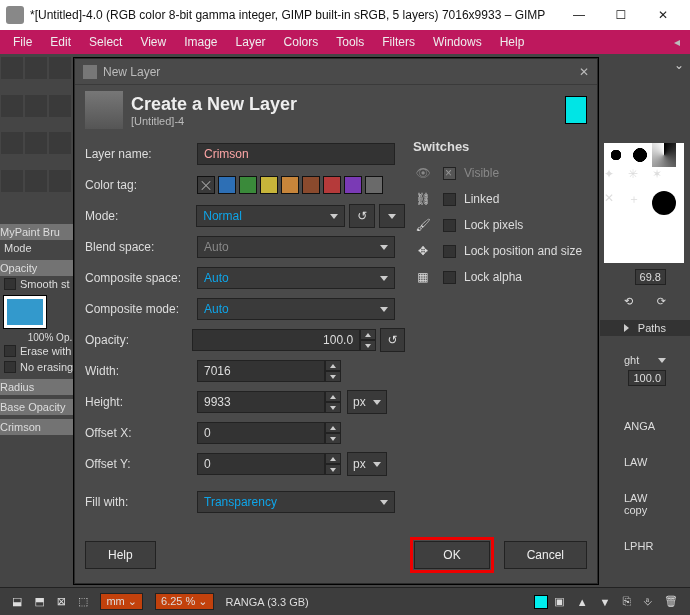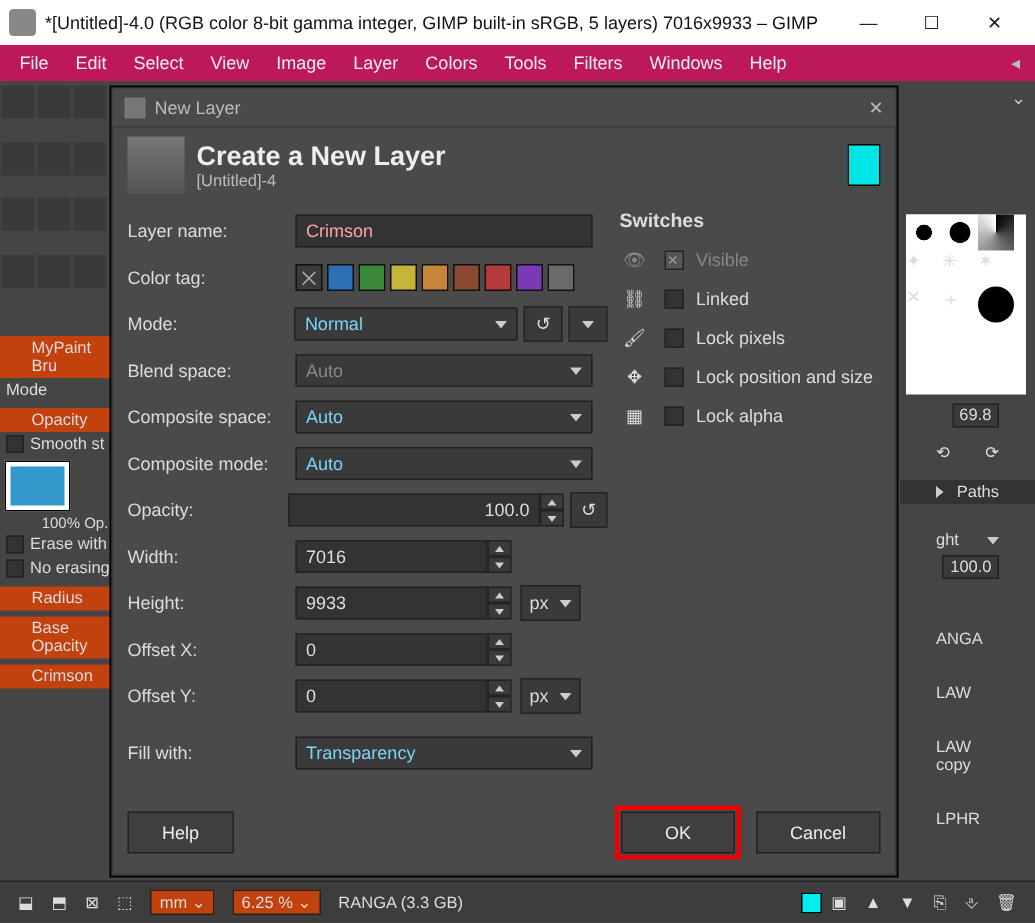--- a/index.html
+++ b/index.html
@@ -19,21 +19,21 @@
 .toolbox { position: absolute; left: 0; top: 56px; width: 74px; height: 150px; display: flex; flex-wrap: wrap; }
 .toolbox .tb { width: 22px; height: 22px; margin: 1px; background: #3a3a3a; }
 
 .rightpane { position: absolute; right: 0; top: 56px; width: 90px; bottom: 30px; background: #454545; }
 .rightpane .brushbox { width:80px; height:120px; background:#fff; margin:65px 4px 4px 4px; display:flex; flex-wrap:wrap; align-content:flex-start; }
 .rightpane .brushbox div { width:24px; height:24px; }
 .rp-row { display:flex; align-items:center; justify-content:space-between; padding:2px 24px; font-size:11px;}
 .rp-field { background:#3a3a3a; border:1px solid #222; padding:1px 4px; font-size:11px; }
 
 .leftopts { position:absolute; left:0; top:220px; width:100px; font-size:11px; }
-.leftopts .hdr { background:#c2410c; padding:2px 21px; margin-top:4px;}
+.leftopts .hdr { background:#737373; padding:2px 0; margin-top:4px;}
 .leftopts .row { padding:2px 4px; display:flex; align-items:center;}
 .swatch-fill { width:44px; height:34px; background:#fff; border:1px solid #000; margin:3px; position:relative;}
 .swatch-fill::after{content:"";position:absolute;inset:3px;background:linear-gradient(135deg,#39c,#39c);}
 .leftopts .cap{ text-align:center; font-size:10px;}
 
 
 .dialog { position: absolute; left: 74px; top: 58px; width: 524px; height: 526px; background: #4a4a4a; border: 1px solid #2a2a2a; box-shadow: 0 0 0 1px #000; }
 .dlg-title { height: 26px; background: #4a4a4a; display: flex; align-items: center; padding: 0 8px; border-bottom: 1px solid #3a3a3a;}
 .dlg-title .w { width:14px; height:14px; background:#777; margin-right:6px;}
 .dlg-title .t { flex:1; color:#bbb; font-size:12px;}
@@ -46,21 +46,21 @@
 .dlg-head .sw { width:22px; height:28px; background:#00e5e5; border:1px solid #000; margin-left:auto;}
 
 .dlg-body { display:flex; padding:0 10px; }
 .col-l { width:320px; }
 .col-r { width:180px; padding-left:8px;}
 
 .frow { display:flex; align-items:center; height:30px; margin-bottom:1px;}
 .frow .lab { width:112px; color:#ddd; font-size:12px;}
 
 .textin { background:#333; border:1px solid #222; color:#fca5a5; padding:3px 6px; width:198px; font-size:12px;}
-.combo { background:#3a3a3a; border:1px solid #222; color:#7dd3fc; padding:3px 6px; width:150px; display:flex; align-items:center; justify-content:space-between; font-size:12px;}
+.combo { background:#3a3a3a; border:1px solid #222; color:#0ea5e9; padding:3px 6px; width:150px; display:flex; align-items:center; justify-content:space-between; font-size:12px;}
 .combo.disabled { color:#888; }
 .chev { width:0;height:0;border-left:4px solid transparent;border-right:4px solid transparent;border-top:5px solid #ccc;}
 .auxbtn { width:26px; height:24px; background:#3a3a3a; border:1px solid #222; margin-left:4px; display:flex; align-items:center; justify-content:center;}
 .numspin { display:flex; align-items:center;}
 .numspin .val { background:#333; border:1px solid #222; padding:3px 6px; width:128px; font-size:12px; text-align:left;}
 .numspin .val.ra { text-align:right; direction: ltr; }
 .numspin .sp { width:16px; display:flex; flex-direction:column;}
 .numspin .sp div { height:11px; background:#3a3a3a; border:1px solid #222; display:flex; align-items:center; justify-content:center;}
 .numspin .sp div::after{ content:""; width:0;height:0;border-left:3px solid transparent;border-right:3px solid transparent;}
 .numspin .sp .up::after{ border-bottom:4px solid #ccc;}

